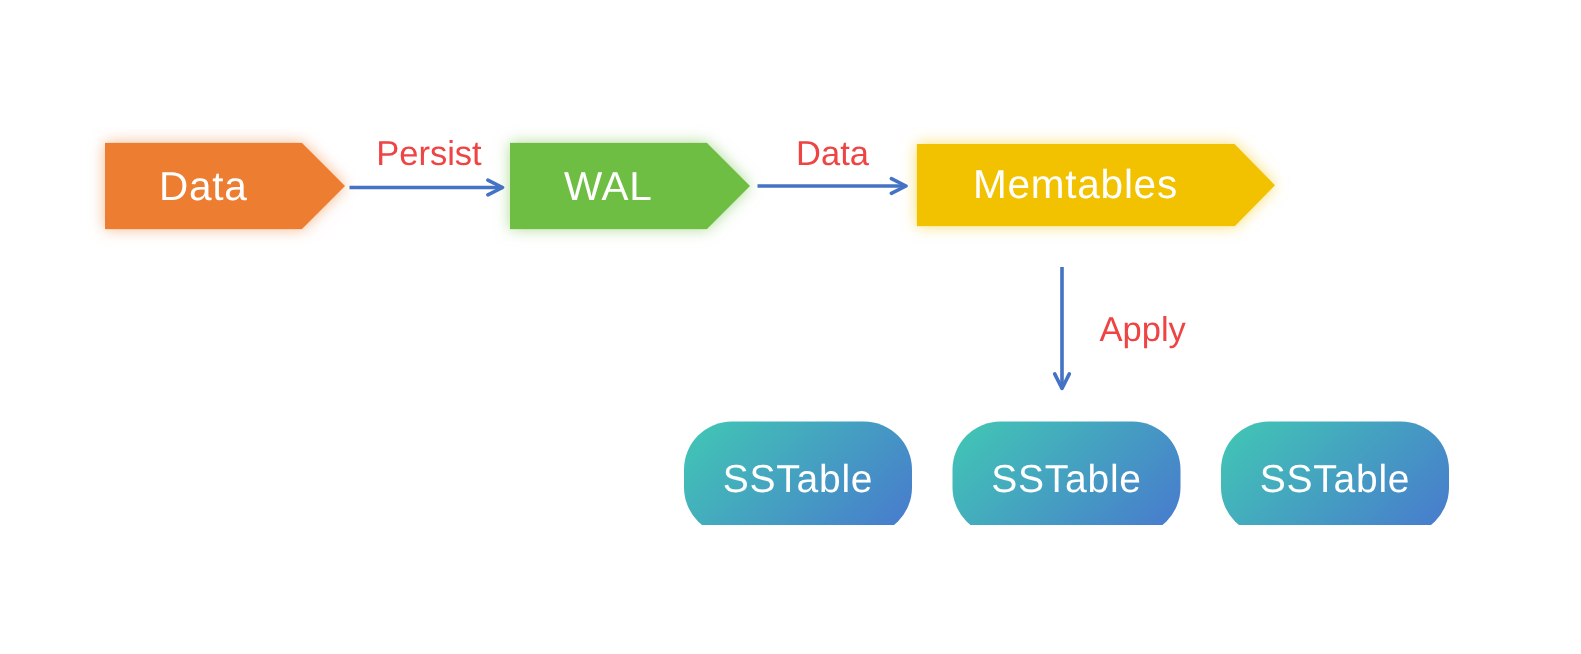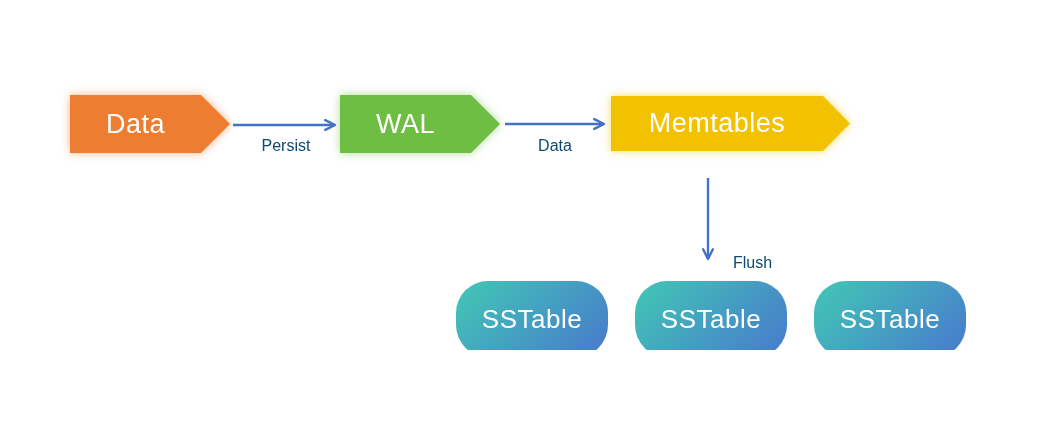--- a/index.html
+++ b/index.html
@@ -93,25 +93,24 @@
     stroke: var(--arrow, #4472C4);
     stroke-width: 2.2;
     fill: none;
     stroke-linecap: round;
     stroke-linejoin: round;
   }
 
   
   .edge-label {
     position: absolute;
-    color: #0c4a6e;
-    font-size: 16px;
+    color: #ef4444;
+    font-size: 23px;
     line-height: 1.2;
     white-space: nowrap;
-    margin-top: 47px;
   }
   .lbl-persist { left: 232px; top: 89px; width: 108px; text-align: center; }
   .lbl-apply   { left: 501px; top: 89px; width: 108px; text-align: center; }
   .lbl-flush   { left: 733px; top: 206px; }
 </style>
 </head>
 <body>
 
 <div class="canvas">
 
@@ -139,21 +138,21 @@
         <path class="arrowhead-path" d="M1.5,1.5 L10.5,6 L1.5,10.5"></path>
       </marker>
     </defs>
     <line class="connector-line" x1="233" y1="125" x2="335" y2="125" marker-end="url(#vhead)"></line>
     <line class="connector-line" x1="505" y1="124" x2="604" y2="124" marker-end="url(#vhead)"></line>
     <line class="connector-line" x1="708" y1="178" x2="708" y2="259" marker-end="url(#vhead)"></line>
   </svg>
 
   <div class="edge-label lbl-persist">Persist</div>
   <div class="edge-label lbl-apply">Data</div>
-  <div class="edge-label lbl-flush">Flush</div>
+  <div class="edge-label lbl-flush">Apply</div>
 
   <div class="sstable pos-sstable1">
     <span>SSTable</span>
   </div>
   <div class="sstable pos-sstable2">
     <span>SSTable</span>
   </div>
   <div class="sstable pos-sstable3">
     <span>SSTable</span>
   </div>

